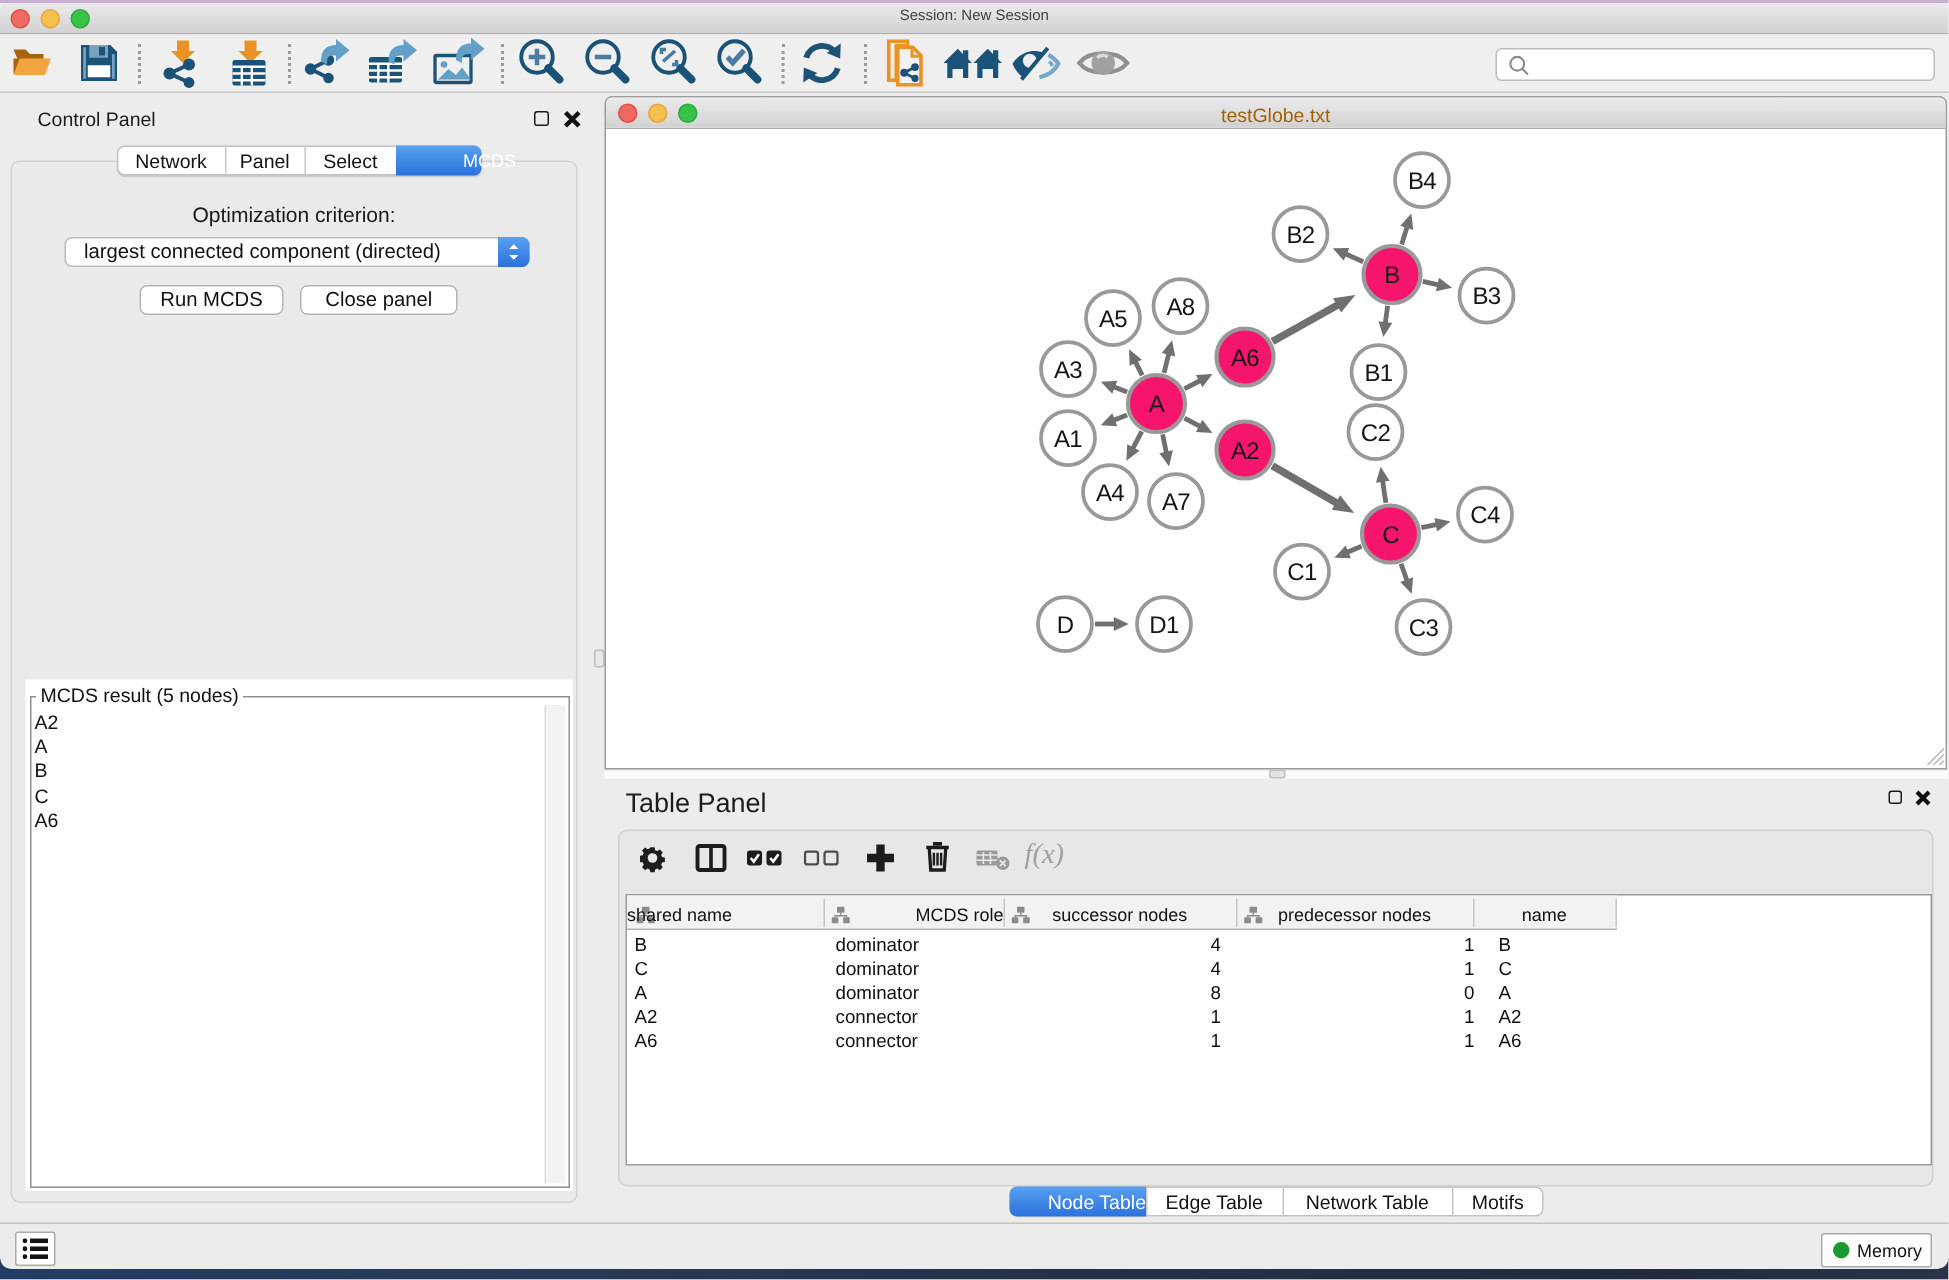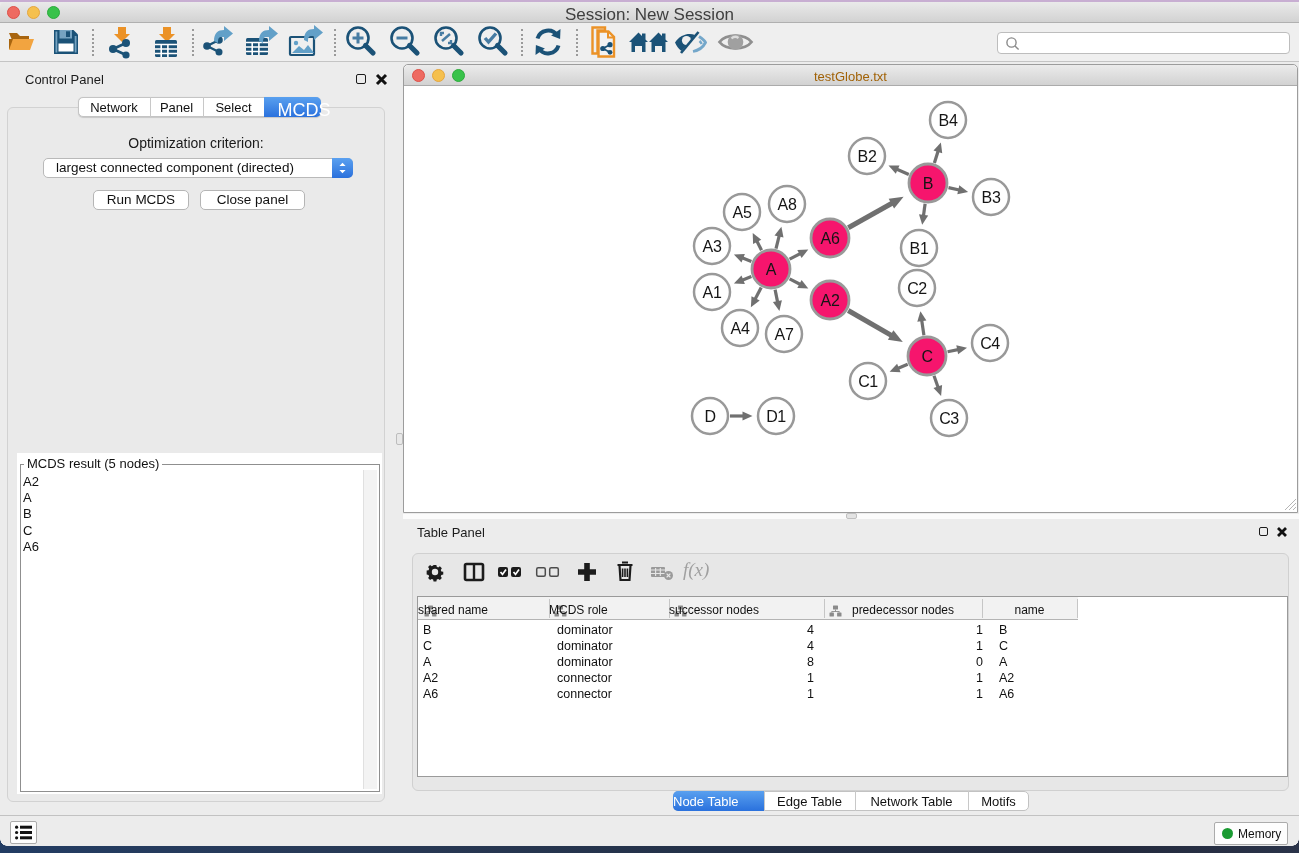--- a/index.html
+++ b/index.html
@@ -5,21 +5,21 @@
   font-family:"Liberation Sans",sans-serif; background:#ececec; }
 .abs { position:absolute; }
 </style></head><body>
 
 <div class="abs" style="left:0;top:0;width:1299px;height:2px;background:#c8aed2"></div>
 
 <div class="abs" style="left:0;top:2px;width:1299px;height:21px;background:linear-gradient(#eaeaea,#d2d2d2);border-bottom:1px solid #b0b0b0;border-radius:5px 5px 0 0"></div>
 <div style="position:absolute;left:7px;top:6px;width:13px;height:13px;border-radius:50%;background:#ee6a61;border:1px solid #de5048;box-sizing:border-box"></div>
 <div style="position:absolute;left:27px;top:6px;width:13px;height:13px;border-radius:50%;background:#f5c04e;border:1px solid #e6a63d;box-sizing:border-box"></div>
 <div style="position:absolute;left:47px;top:6px;width:13px;height:13px;border-radius:50%;background:#38c24a;border:1px solid #2cab3c;box-sizing:border-box"></div>
-<div class="abs" style="left:0;top:5px;width:1299px;text-align:center;font-size:17px;color:#404040">Session: New Session</div>
+<div class="abs" style="left:0;top:5px;width:1299px;text-align:center;font-size:10px;color:#404040">Session: New Session</div>
 
 <div class="abs" style="left:0;top:23px;width:1299px;height:39px;background:#efefef;border-bottom:1px solid #c4c4c4"></div>
 <div class="abs" style="left:0;top:23px;width:1299px;height:39px">
 <div style="position:relative;width:100%;height:100%;transform:translateY(-23px)">
 <div style="position:absolute;left:5px;top:25px;width:34px;height:34px"><svg width="34" height="34" viewBox="0 0 34 34">
 <path d="M4 8 h8 l3 3 h9 v4 H7 z" fill="#a8650f"></path>
 <path d="M4 8 v16 l4 0 3-10 h-7z" fill="#a8650f"></path>
 <path d="M8 14 h21 l-4 11 H4 z" fill="#f2a440"></path>
 </svg></div>
 <div style="position:absolute;left:49px;top:25px;width:34px;height:34px"><svg width="34" height="34" viewBox="0 0 34 34">
@@ -147,21 +147,21 @@
 
 <div class="abs" style="left:7px;top:107px;width:378px;height:695px;background:#eaeaea;border:1px solid #d2d2d2;border-radius:6px"></div>
 
 <div class="abs" style="left:78px;top:97px;width:243px;height:20px;background:#fff;border:1px solid #c4c4c4;border-radius:5px;box-shadow:0 0.5px 1px rgba(0,0,0,.15)"></div>
 <div class="abs" style="left:150px;top:97px;width:1px;height:20px;background:#c8c8c8"></div>
 <div class="abs" style="left:203px;top:97px;width:1px;height:20px;background:#c8c8c8"></div>
 <div class="abs" style="left:264px;top:97px;width:57px;height:20px;background:linear-gradient(#59a0ef,#2a71dd);border-radius:0 5px 5px 0"></div>
 <div class="abs" style="left:78px;top:100px;width:72px;text-align:center;font-size:13px;color:#111">Network</div>
 <div class="abs" style="left:150px;top:100px;width:53px;text-align:center;font-size:13px;color:#111">Panel</div>
 <div class="abs" style="left:203px;top:100px;width:61px;text-align:center;font-size:13px;color:#111">Select</div>
-<div class="abs" style="left:264px;top:100px;width:80px;text-align:center;font-size:18px;color:#fff">MCDS</div>
+<div class="abs" style="left:264px;top:100px;width:80px;text-align:right;font-size:12px;color:#fff">MCDS</div>
 
 <div class="abs" style="left:7px;top:135px;width:378px;text-align:center;font-size:14px;color:#1a1a1a">Optimization criterion:</div>
 <div class="abs" style="left:43px;top:158px;width:310px;height:20px;background:#fff;border:1px solid #b9b9b9;border-radius:5px"></div>
 <div class="abs" style="left:332px;top:158px;width:21px;height:20px;background:linear-gradient(#5ba1f0,#2a70dc);border-radius:0 5px 5px 0"></div>
 <svg class="abs" style="left:336px;top:160px" width="13" height="16" viewBox="0 0 13 16">
 <path d="M3.4 6 L6.5 2.8 L9.6 6 z M3.4 10 L6.5 13.2 L9.6 10 z" fill="#fff"></path>
   </svg>
 <div class="abs" style="left:56px;top:160px;font-size:13.5px;color:#111">largest connected component (directed)</div>
 <div class="abs" style="left:93px;top:190px;width:96px;height:20px;background:#fff;border:1px solid #b5b5b5;border-radius:5px;text-align:center;font-size:13.5px;color:#111;line-height:18px">Run MCDS</div>
 <div class="abs" style="left:200px;top:190px;width:105px;height:20px;background:#fff;border:1px solid #b5b5b5;border-radius:5px;text-align:center;font-size:13.5px;color:#111;line-height:18px">Close panel</div>
@@ -263,21 +263,21 @@
 <text x="426" y="219.8" text-anchor="middle" font-size="16" letter-spacing="-0.4" fill="#151515">A2</text>
 <circle cx="524" cy="97" r="19.0" fill="#f6156d" stroke="#999" stroke-width="2.8"></circle>
 <text x="524" y="102.8" text-anchor="middle" font-size="16" letter-spacing="-0.4" fill="#151515">B</text>
 <circle cx="523" cy="270" r="19.0" fill="#f6156d" stroke="#999" stroke-width="2.8"></circle>
 <text x="523" y="275.8" text-anchor="middle" font-size="16" letter-spacing="-0.4" fill="#151515">C</text>
 </svg>
 
 <div class="abs" style="left:403px;top:514px;width:896px;height:5px;background:#fbfbfb"></div>
 <div class="abs" style="left:846px;top:513px;width:11px;height:6px;background:#e3e3e3;border:1px solid #c0c0c0;border-radius:2px"></div>
 
-<div class="abs" style="left:417px;top:525px;font-size:13px;color:#1c1c1c">Table Panel</div>
+<div class="abs" style="left:417px;top:525px;font-size:18px;color:#1c1c1c">Table Panel</div>
 <div class="abs" style="left:1259px;top:527px;width:9px;height:9px;border:1.6px solid #1a1a1a;border-radius:2px"></div>
 <svg class="abs" style="left:1276px;top:526px" width="12" height="12" viewBox="0 0 12 12">
 <path d="M2 2 L10 10 M10 2 L2 10" stroke="#111" stroke-width="2.8"></path>
   </svg>
 
 <div class="abs" style="left:412px;top:553px;width:877px;height:238px;background:#e7e7e7;border:1px solid #d0d0d0;border-radius:6px"></div>
 
 <div class="abs" style="left:425px;top:562px"><svg width="20" height="20" viewBox="0 0 20 20">
       <g fill="#1c1c1c">
 <path d="M8.3 1.5 h3.4 l.5 2.3 1.7.7 2-1.3 2.4 2.4-1.3 2 .7 1.7 2.3.5 v3.4 l-2.3.5-.7 1.7 1.3 2-2.4 2.4-2-1.3-1.7.7-.5 2.3 H8.3 l-.5-2.3-1.7-.7-2 1.3-2.4-2.4 1.3-2-.7-1.7-2.3-.5 V8.3 l2.3-.5.7-1.7-1.3-2 2.4-2.4 2 1.3 1.7-.7z" transform="scale(.83) translate(2,2)"></path>
@@ -352,22 +352,22 @@
     </svg></div>
 <div class="abs" style="left:829px;top:602px"><svg width="13" height="12" viewBox="0 0 13 12" style="vertical-align:-1px">
       <g fill="#8b8b8b">
 <rect x="4" y="0.5" width="5" height="4" rx="0.5"></rect>
 <rect x="0.5" y="7.5" width="4.4" height="4" rx="0.5"></rect>
 <rect x="8.1" y="7.5" width="4.4" height="4" rx="0.5"></rect>
 <path d="M6.5 4.5 v2 M2.7 7.5 v-1 h7.6 v1" stroke="#8b8b8b" stroke-width="0.9" fill="none"></path>
       </g>
     </svg></div>
 <div class="abs" style="left:418px;top:603px;width:131px;font-size:12px;color:#111">shared name</div>
-<div class="abs" style="left:549px;top:603px;width:120px;text-align:left;font-size:12px;color:#111">MCDS role</div>
-<div class="abs" style="left:669px;top:603px;width:155px;font-size:12px;color:#111">successor nodes</div>
+<div class="abs" style="left:549px;top:603px;width:120px;text-align:right;font-size:12px;color:#111">MCDS role</div>
+<div class="abs" style="left:669px;top:603px;width:155px;text-align:center;font-size:12px;color:#111">successor nodes</div>
 <div class="abs" style="left:824px;top:603px;width:158px;text-align:center;font-size:12px;color:#111">predecessor nodes</div>
 <div class="abs" style="left:982px;top:603px;width:95px;text-align:center;font-size:12px;color:#111">name</div>
 
 <div class="abs" style="left:423px;top:622px;width:860px;font-size:12.5px;color:#111;line-height:16.1px">
 <div>B</div>
     <div>C</div>
     <div>A</div>
     <div>A2</div>
     <div>A6</div>
   </div>
@@ -398,21 +398,21 @@
     <div>A</div>
     <div>A2</div>
     <div>A6</div>
   </div>
 
 <div class="abs" style="left:673px;top:791px;width:356px;height:20px;background:#fff;border:1px solid #c2c2c2;border-radius:5px"></div>
 <div class="abs" style="left:673px;top:791px;width:91px;height:20px;background:linear-gradient(#59a0ef,#2a71dd);border-radius:5px 0 0 5px"></div>
 <div class="abs" style="left:764px;top:791px;width:1px;height:20px;background:#c8c8c8"></div>
 <div class="abs" style="left:855px;top:791px;width:1px;height:20px;background:#c8c8c8"></div>
 <div class="abs" style="left:968px;top:791px;width:1px;height:20px;background:#c8c8c8"></div>
-<div class="abs" style="left:673px;top:794px;width:91px;text-align:left;font-size:13px;color:#fff">Node Table</div>
+<div class="abs" style="left:673px;top:794px;width:91px;text-align:right;font-size:13px;color:#fff">Node Table</div>
 <div class="abs" style="left:764px;top:794px;width:91px;text-align:center;font-size:13px;color:#111">Edge Table</div>
 <div class="abs" style="left:855px;top:794px;width:113px;text-align:center;font-size:13px;color:#111">Network Table</div>
 <div class="abs" style="left:968px;top:794px;width:61px;text-align:center;font-size:13px;color:#111">Motifs</div>
 
 <div class="abs" style="left:0;top:815px;width:1299px;height:1px;background:#c2c2c2"></div>
 <div class="abs" style="left:10px;top:821px;width:27px;height:23px;background:#fdfdfd;border:1px solid #ababab;border-radius:2px"></div>
 <div class="abs" style="left:15px;top:825px"><svg width="17" height="15" viewBox="0 0 17 15">
       <g fill="#111">
 <circle cx="1.6" cy="2.2" r="1.6"></circle>
         <rect x="5" y="0.7" width="12" height="3"></rect>

